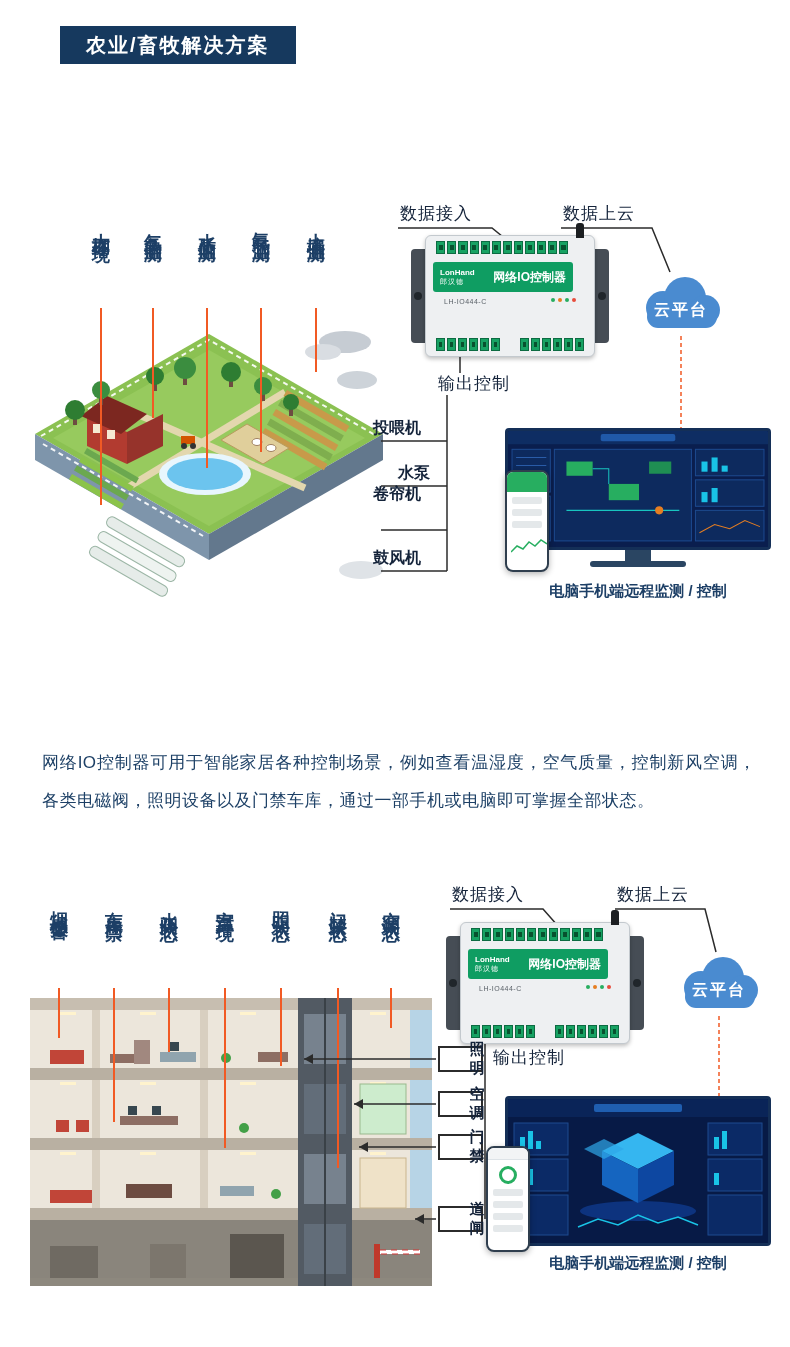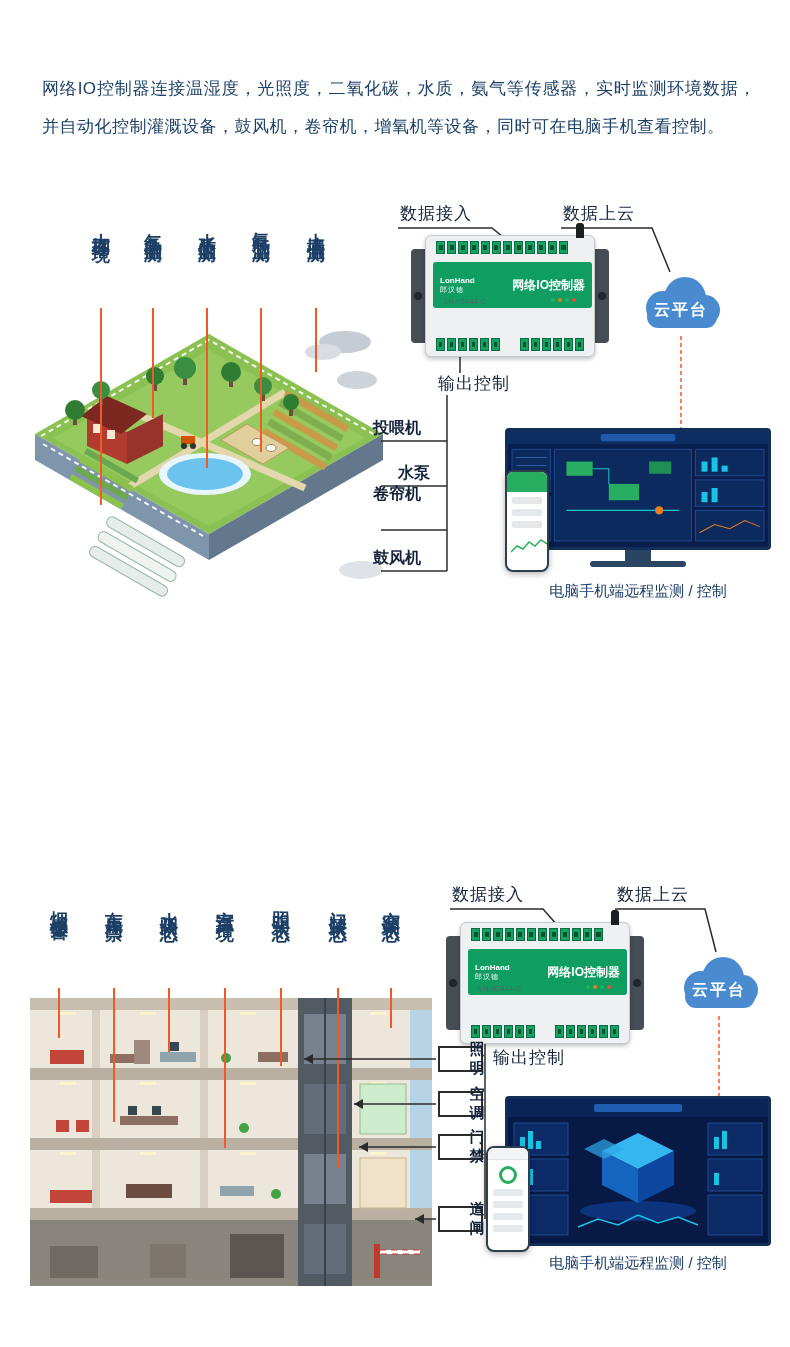--- a/index.html
+++ b/index.html
@@ -11,21 +11,21 @@
   .para   { position:absolute; left:42px; width:714px; font-size:17px; line-height:38px;
             color:#1d4066; letter-spacing:.5px; text-align:justify; }
 
   .vlabel { position:absolute; writing-mode:vertical-rl; text-orientation:upright;
             font-size:18px; font-weight:bold; color:#1d3f66; letter-spacing:4px; line-height:22px; }
   .flabel { position:absolute; font-size:17px; font-weight:normal; color:#14233a; letter-spacing:1px; }
   .olab   { position:absolute; font-size:16px; font-weight:bold; color:#14233a; }
   .obox   { position:absolute; left:438px; width:45px; height:26px; border:2px solid #2b2b2b;
             background:#fff; display:flex; align-items:center; justify-content:center;
             font-size:15px; font-weight:bold; color:#14233a;padding-left:33px; }
-  .caption{ position:absolute; width:266px; text-align:center; font-size:15px; font-weight:normal; color:#1d3f66; }
+  .caption{ position:absolute; width:266px; text-align:center; font-size:15px; font-weight:bold; color:#1d3f66; }
 
   .overlay { position:absolute; left:0; top:0; width:790px; height:1347px; pointer-events:none; }
   .ol { stroke:#f15a24; stroke-width:2; }
   .kl { stroke:#2b2b2b; stroke-width:1.5; fill:none; }
   .dl { stroke:#f15a24; stroke-width:1.5; stroke-dasharray:4 3; }
   .ar { fill:#2b2b2b; }
 
   .illu { position:absolute; }
 
   
@@ -36,21 +36,21 @@
   .dev-plate::before{ left:3px; } .dev-plate::after{ right:3px; }
   .dev-body { position:absolute; inset:0; background:#eef0f2; border:1px solid #c3c9ce; border-radius:6px;
       box-shadow:0 2px 4px rgba(0,0,0,.25); }
   .antenna { position:absolute; top:-13px; right:10px; width:8px; height:15px; background:#1c1f22; border-radius:3px 3px 0 0; }
   .terms { position:absolute; display:flex; gap:2px; }
   .terms i { flex:1; background:#17a263; border:1px solid #0c6b42; position:relative; }
   .terms i::after { content:""; position:absolute; left:22%; right:22%; top:28%; bottom:28%; background:#07522f; }
   .t-top { top:5px; left:10px; right:26px; height:13px; }
   .t-bl  { bottom:5px; left:10px;  width:64px; height:13px; }
   .t-br  { bottom:5px; right:10px; width:64px; height:13px; }
-  .dev-band { position:absolute; top:26px; left:7px; right:2px; height:46px; background:#0f9d62; border-radius:3px;
+  .dev-band { position:absolute; top:26px; left:7px; right:21px; height:30px; background:#0f9d62; border-radius:3px;
       display:flex; align-items:center; justify-content:space-between; padding:0 7px; color:#fff; }
   .brand-en { display:block; font-size:8px; font-weight:bold; line-height:9px; }
   .brand-cn { display:block; font-size:7px; line-height:9px; letter-spacing:1px; }
   .dev-name { font-size:12px; font-weight:bold; }
   .dev-model{ position:absolute; top:62px; left:18px; font-size:7px; color:#5a6168; letter-spacing:.5px; }
   .dev-leds { position:absolute; top:62px; right:18px; display:flex; gap:3px; }
   .dev-leds i { width:4px; height:4px; border-radius:50%; background:#27ae60; }
   .dev-leds i:nth-child(2){ background:#e67e22; } .dev-leds i:nth-child(4){ background:#e74c3c; }
 
   
@@ -247,21 +247,21 @@
     <line class="kl" x1="354" y1="1104" x2="436" y2="1104"></line>
     <line class="kl" x1="359" y1="1147" x2="436" y2="1147"></line>
     <line class="kl" x1="415" y1="1219" x2="436" y2="1219"></line>
     <polygon class="ar" points="304,1059 313,1054 313,1064"></polygon>
     <polygon class="ar" points="354,1104 363,1099 363,1109"></polygon>
     <polygon class="ar" points="359,1147 368,1142 368,1152"></polygon>
     <polygon class="ar" points="415,1219 424,1214 424,1224"></polygon>
     <line class="dl" x1="719" y1="1016" x2="719" y2="1098"></line>
   </svg>
 
-  <p class="para" style="top:70px">网络IO控制器连接温湿度，光照度，二氧化碳，水质，氨气等传感器，实时监测环境数据，并自动化控制灌溉设备，鼓风机，卷帘机，增氧机等设备，同时可在电脑手机查看控制。</p>
+  <div class="banner" style="top:26px">农业/畜牧解决方案</div>
 
   <span class="flabel" style="left:400px;top:202px">数据接入</span>
   <span class="flabel" style="left:563px;top:202px">数据上云</span>
 
   <span class="vlabel" style="left:90px;top:218px">大棚环境</span>
   <span class="vlabel" style="left:142px;top:218px">气象监测</span>
   <span class="vlabel" style="left:196px;top:218px">水质监测</span>
   <span class="vlabel" style="left:250px;top:218px">氨气监测</span>
   <span class="vlabel" style="left:305px;top:218px">土壤监测</span>
 
@@ -381,20 +381,21 @@
     <div class="ph-row"></div>
     <div class="ph-row"></div>
     <div class="ph-row"></div>
     <svg class="ph-chart" width="36" height="22" viewBox="0 0 36 22">
       <polyline points="0,18 6,12 12,15 18,8 24,12 30,6 36,10" fill="none" stroke="#27ae60" stroke-width="1.5"></polyline>
     </svg>
   </div>
 
   <div class="caption" style="left:505px;top:582px">电脑手机端远程监测 / 控制</div>
 
+  <p class="para" style="top:744px">网络IO控制器可用于智能家居各种控制场景，例如查看温湿度，空气质量，控制新风空调，各类电磁阀，照明设备以及门禁车库，通过一部手机或电脑即可掌握全部状态。</p>
 
   <span class="flabel" style="left:452px;top:883px">数据接入</span>
   <span class="flabel" style="left:617px;top:883px">数据上云</span>
 
   <span class="vlabel" style="left:48px;top:897px">烟感报警</span>
   <span class="vlabel" style="left:103px;top:897px">车库门禁</span>
   <span class="vlabel" style="left:158px;top:897px">水阀状态</span>
   <span class="vlabel" style="left:214px;top:897px">室温环境</span>
   <span class="vlabel" style="left:270px;top:897px">照明状态</span>
   <span class="vlabel" style="left:327px;top:897px">门禁状态</span>

